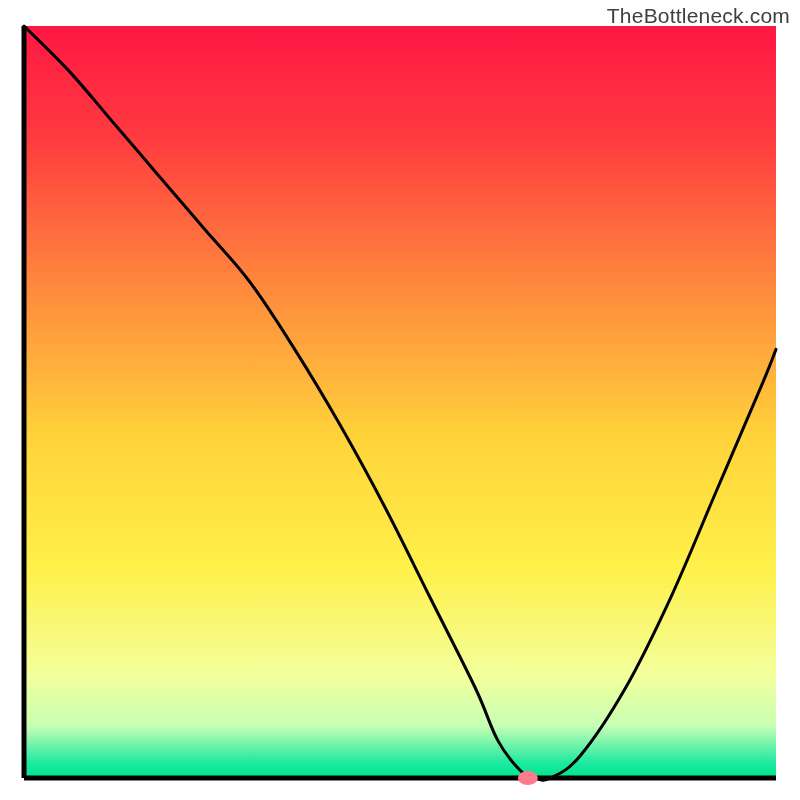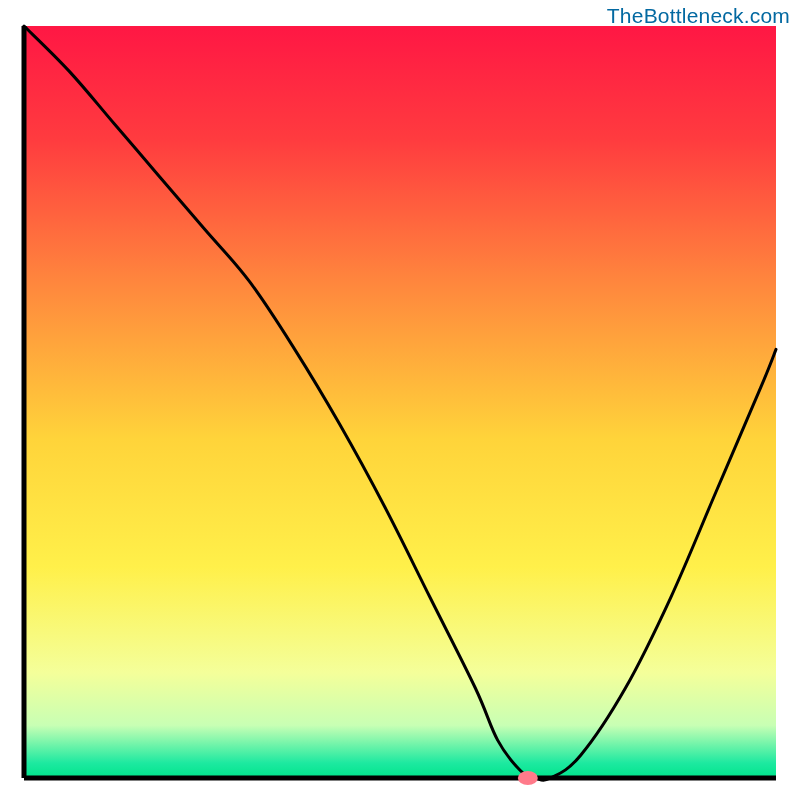--- a/index.html
+++ b/index.html
@@ -14,21 +14,21 @@
     height: 800px;
   }
   svg {
     display: block;
   }
   .watermark {
     position: absolute;
     top: 4px;
     right: 10px;
     font-size: 21px;
-    color: #0369a1;
+    color: #404040;
     font-family: Arial, sans-serif;
     letter-spacing: 0.2px;
   }
 </style>
 </head>
 <body>
 
 <div class="chart-container">
   <svg id="chart-svg" width="800" height="800" viewBox="0 0 800 800">
     <defs>

